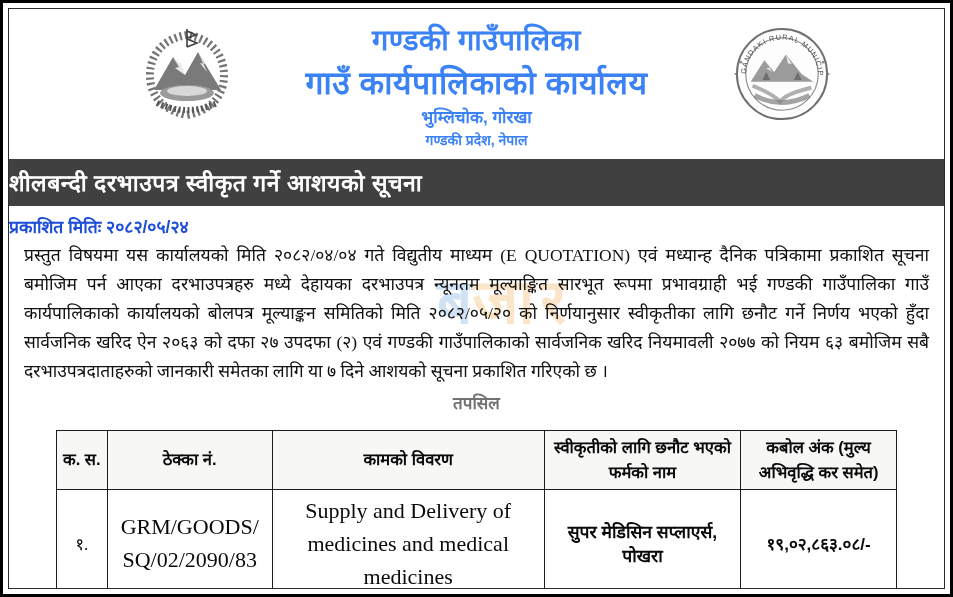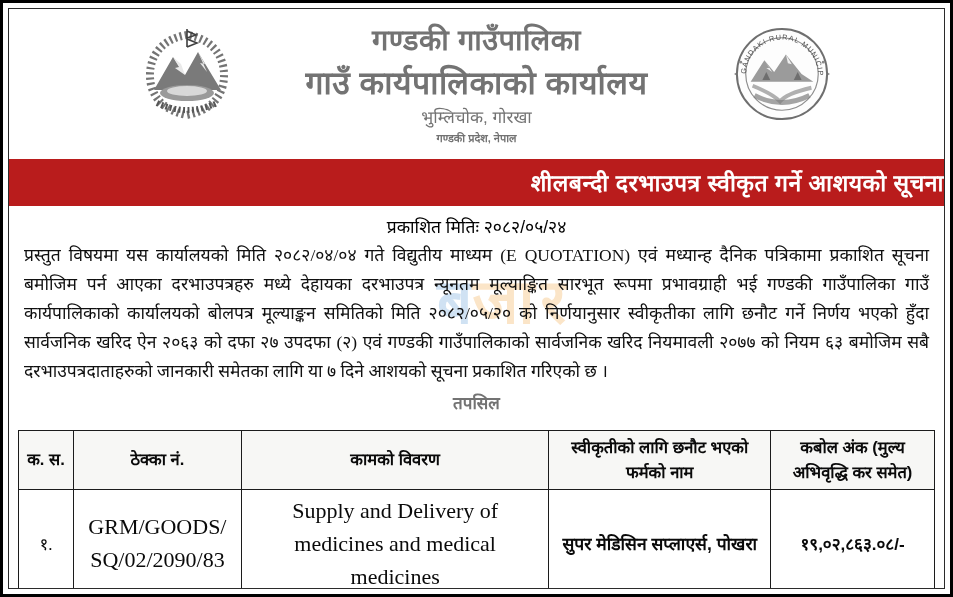--- a/index.html
+++ b/index.html
@@ -19,50 +19,50 @@
     position:absolute; top:5px; left:5px; right:5px; bottom:5px;
     border:1px solid #2b2b2b;
     background:#fff;
     overflow:hidden;
   }
   
   .header { position:relative; height:150px; }
   .logo { position:absolute; top:18px; width:100px; height:98px; }
   .logo-left  { left:128px; }
   .logo-right { right:112px; top:16px; }
-  .head-text { text-align:center; padding-top:10px; color:#737373; }
+  .head-text { text-align:center; padding-top:10px; color:#3b82f6; }
   .muni-name   { font-size:29px; font-weight:bold; letter-spacing:.5px; }
   .office-name { font-size:32px; font-weight:bold; margin-top:2px; letter-spacing:.5px; }
-  .addr { font-size:17px; font-weight:normal; line-height:1.45; margin-top:3px; }
-  .addr2 { font-size:11px; font-weight:bold; line-height:1.3; }
+  .addr { font-size:17px; font-weight:bold; line-height:1.45; margin-top:3px; }
+  .addr2 { font-size:14px; font-weight:bold; line-height:1.3; }
   
   .banner {
-    background:#b91c1c; color:#ffffff;
-    text-align:right; font-size:23px; font-weight:bold;
+    background:#404040; color:#ffffff;
+    text-align:left; font-size:23px; font-weight:bold;
     padding:7px 0 8px; letter-spacing:.5px;
   }
   
   .date-line {
-    text-align:center; font-weight:normal; font-size:17.5px;
-    margin:8px 0 3px; color:#000000;
+    font-weight:bold; font-size:17.5px;
+    margin:8px 0 3px; color:#1d4ed8;
   }
   .para {
     font-family:"Liberation Serif", serif;
     font-size:17.5px; line-height:29px;
     text-align:justify;
     margin:2px 15px 0 15px;
     color:#101010;
   }
   .schedule-heading {
     text-align:center; font-weight:bold; font-size:17px;
     margin:5px 0 4px; color:#737373;
   }
   
   table.notice {
-    width:917px; margin:16px auto;
+    width:841px; margin:16px auto;
     border-collapse:collapse;
     background:#f7f7f5;
   }
   table.notice th, table.notice td {
     border:1.5px solid #1c1c1c;
     text-align:center; vertical-align:middle;
     padding:4px 6px;
     color:#0a0a0a;
   }
   table.notice th { font-size:16.5px; font-weight:bold; height:56px; line-height:1.5; }

